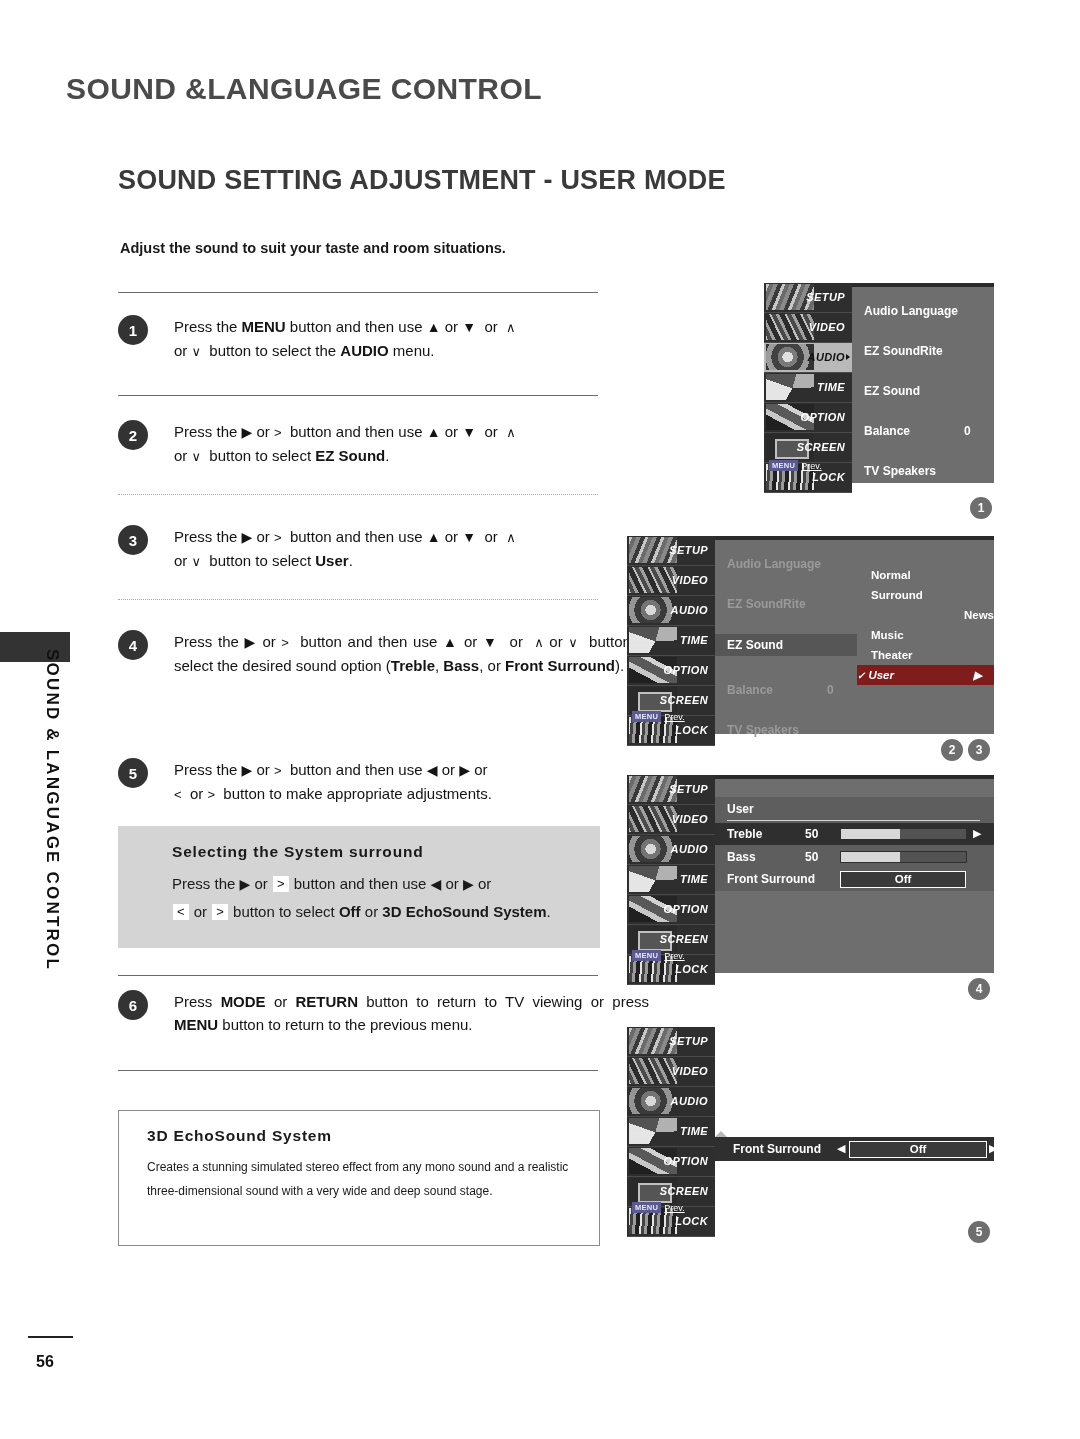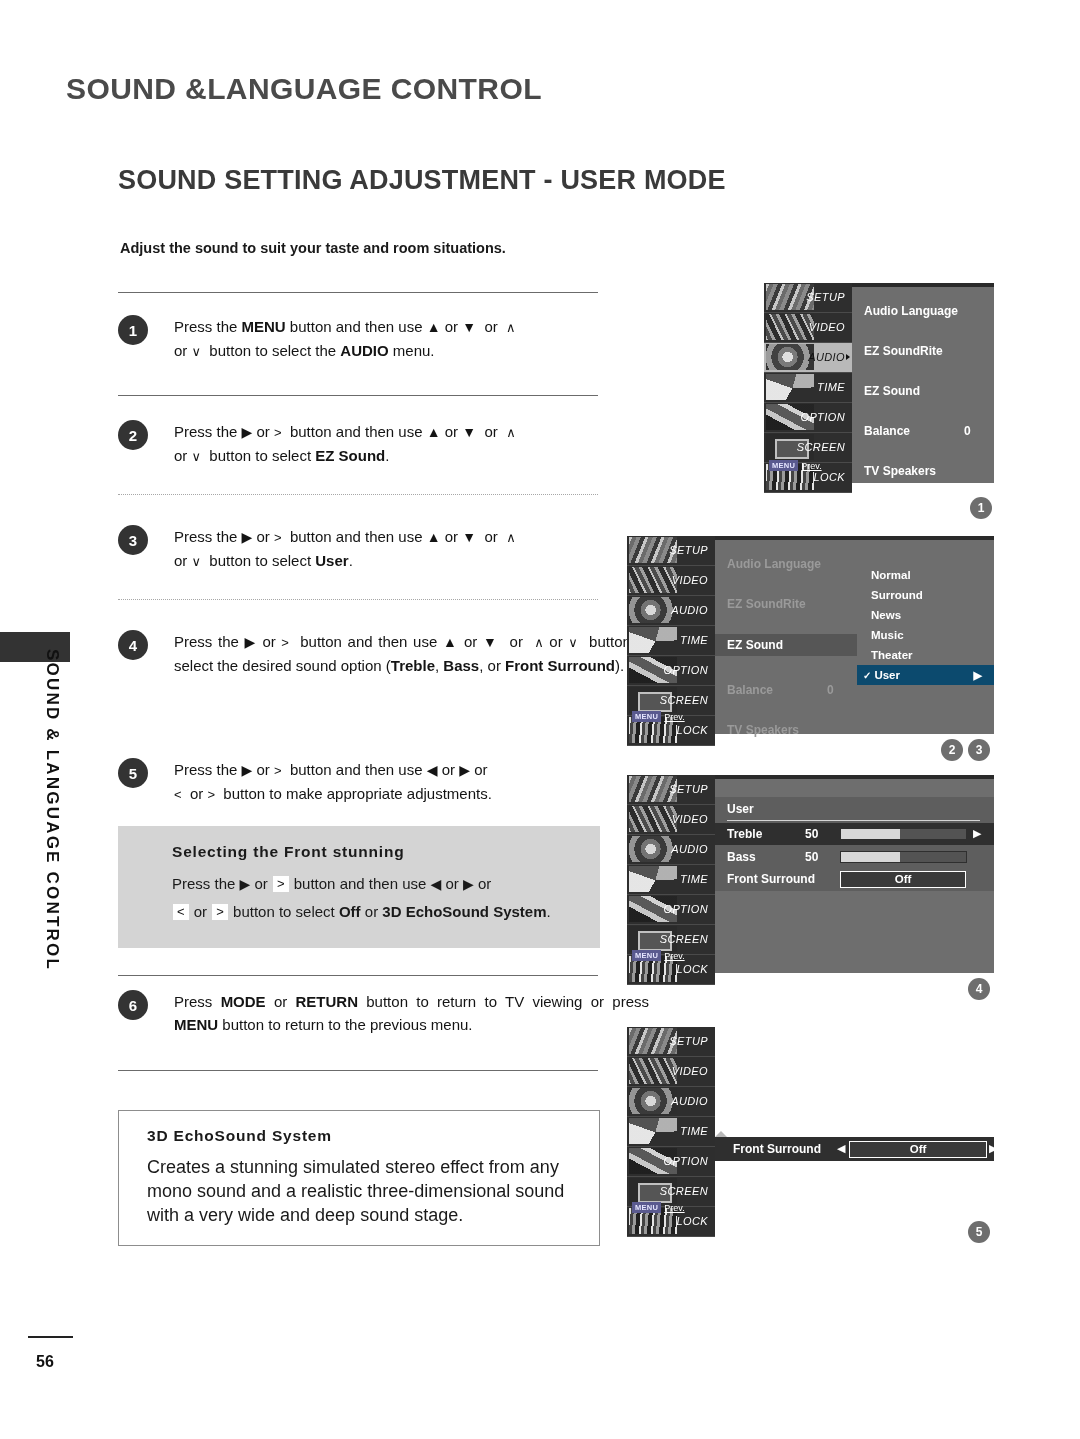--- a/index.html
+++ b/index.html
@@ -95,21 +95,21 @@
     position:absolute;left:118px;top:1110px;
     width:480px;height:134px;
     border:1px solid #8d8d8d;background:#ffffff;
   }
   .note-box .nb-title{
     position:absolute;left:28px;top:16px;
     font-size:15.5px;font-weight:bold;letter-spacing:.8px;
   }
   .note-box .nb-body{
     position:absolute;left:28px;top:44px;width:435px;
-    font-size:18px;line-height:24px;
+    font-size:12px;line-height:24px;
   }
 
   
   .pg-rule{position:absolute;left:28px;top:1336px;width:45px;height:1.5px;background:#222;}
   .page-num{position:absolute;left:36px;top:1353px;font-size:16px;font-weight:bold;color:#111;}
 
   
   .osd{position:absolute;background:#6e6e6e;}
   .osd .topbar{position:absolute;left:0;top:0;right:0;height:4px;background:#2a2a2a;}
   .osd-side{
@@ -133,21 +133,21 @@
   .side-item.t4 .thumb{background:conic-gradient(from 210deg at 55% 55%,#efefef 0 22%,#555 22% 46%,#b8b8b8 46% 66%,#2e2e2e 66% 100%);}
   .side-item.t5 .thumb{background:linear-gradient(28deg,#1f1f1f 0 30%,#cfcfcf 30% 42%,#5b5b5b 42% 62%,#dadada 62% 72%,#242424 72% 100%);}
   .side-item.t6 .thumb{background:linear-gradient(#2a2a2a,#2a2a2a);}
   .side-item.t6 .thumb:after{
     content:"";position:absolute;left:9px;top:5px;width:30px;height:16px;
     border:2px solid #c8c8c8;background:#585858;
   }
   .side-item.t7 .thumb{background:repeating-linear-gradient(95deg,#ededed 0 2px,#444 2px 5px,#a0a0a0 5px 8px,#1f1f1f 8px 12px);}
   .side-item .lbl{
     position:absolute;right:7px;top:0;height:29px;line-height:29px;
-    font-size:11px;font-weight:normal;font-style:italic;
+    font-size:11px;font-weight:bold;font-style:italic;
     color:#ffffff;letter-spacing:.4px;
   }
   .side-item.active{background:#b9b9b9;}
   .side-item.active .lbl{color:#111111;}
   .side-item .arr{
     position:absolute;right:2px;top:11px;
     width:0;height:0;border-left:4px solid #111;
     border-top:3px solid transparent;border-bottom:3px solid transparent;
   }
   .side-foot{
@@ -166,21 +166,21 @@
     font-size:11.5px;font-weight:bold;color:#ffffff;
     padding-left:12px;
   }
   .osd-row .val{position:absolute;}
   .dim{color:#9a9a9a;}
   .sub-panel{position:absolute;background:#6e6e6e;}
   .opt-row{
     position:relative;height:20px;line-height:20px;
     font-size:11.5px;font-weight:bold;color:#ffffff;padding-left:14px;
   }
-  .opt-row.sel{background:#0c4a6e;padding-left:6px;}
+  .opt-row.sel{background:#7f1d1d;padding-left:0;font-style:italic;}
   .opt-row .chk{margin-right:3px;font-size:10px;}
   .opt-row .rar{position:absolute;right:12px;top:0;color:#fff;font-size:11px;}
 
   .bar-track{
     position:absolute;height:10px;background:#535353;border:1px solid #2f2f2f;
   }
   .bar-fill{position:absolute;left:0;top:0;bottom:0;background:#d8d8d8;}
   .pill{
     position:absolute;height:15px;line-height:15px;text-align:center;
     background:#3a3a3a;border:1px solid #ffffff;
@@ -226,21 +226,21 @@
   <div class="badge">4</div>
   <div class="step-text" style="width:475px;">Press the <span class="symb">▶</span> or <span class="sym">&gt;</span>&nbsp; button and then use <span class="symb">▲</span> or <span class="symb">▼</span>&nbsp; or &nbsp;<span class="sym">∧</span> or <span class="sym">∨</span>&nbsp;&nbsp;button to select the desired sound option (<b>Treble</b>, <b>Bass</b>, or <b>Front&nbsp;Surround</b>).</div>
 </div>
 
 <div class="step" style="left:118px;top:758px;">
   <div class="badge">5</div>
   <div class="step-text nojust" style="width:470px;">Press the <span class="symb">▶</span> or <span class="sym">&gt;</span>&nbsp; button and then use <span class="symb">◀</span> or <span class="symb">▶</span> or<br><span class="sym">&lt;</span>&nbsp; or <span class="sym">&gt;</span>&nbsp; button to make appropriate adjustments.</div>
 </div>
 
 <div class="grey-box">
-  <div class="gb-title">Selecting the Front stunning</div>
+  <div class="gb-title">Selecting the System surround</div>
   <div class="gb-body">Press the <span class="symb">▶</span> or <span class="keycap">&gt;</span> button and then use <span class="symb">◀</span> or <span class="symb">▶</span> or<br><span class="keycap">&lt;</span> or <span class="keycap">&gt;</span> button to select <b>Off</b> or <b>3D&nbsp;EchoSound System</b>.</div>
 </div>
 
 <div class="rule" style="left:118px;top:975px;width:480px;"></div>
 
 <div class="step" style="left:118px;top:990px;">
   <div class="badge">6</div>
   <div class="step-text" style="width:475px;">Press <b>MODE</b> or <b>RETURN</b> button to return to TV viewing or press <b>MENU</b> button to return to the previous menu.</div>
 </div>
 
@@ -340,21 +340,21 @@
     <div class="osd-row" style="top:54px;font-size:12px;background:#565656;height:22px;line-height:22px;">EZ Sound</div>
     <div class="osd-row dim" style="top:78px;font-size:12px;">
       <span>Balance</span>
       <span class="val dim" style="left:112px;top:0;">0</span>
     </div>
     <div class="osd-row dim" style="top:98px;font-size:12px;">TV Speakers</div>
   </div>
   <div class="sub-panel" style="left:230px;top:4px;right:0;bottom:0;">
     <div class="opt-row" style="position:absolute;top:25px;left:0;right:0;">Normal</div>
     <div class="opt-row" style="position:absolute;top:45px;left:0;right:0;">Surround</div>
-    <div class="opt-row" style="position:absolute;top:65px;left:0;right:0;">News</div>
+    <div class="opt-row" style="position:absolute;top:65px;left:0;right:0;text-align:right;">News</div>
     <div class="opt-row" style="position:absolute;top:85px;left:0;right:0;">Music</div>
     <div class="opt-row" style="position:absolute;top:105px;left:0;right:0;">Theater</div>
     <div class="opt-row sel" style="position:absolute;top:125px;left:0;right:0;">
       <span class="chk">✓</span><span>User</span>
       <span class="rar">▶</span>
     </div>
   </div>
 </div>
 <div class="badge-ref" style="left:941px;top:739px;">2</div>
 <div class="badge-ref" style="left:968px;top:739px;">3</div>

